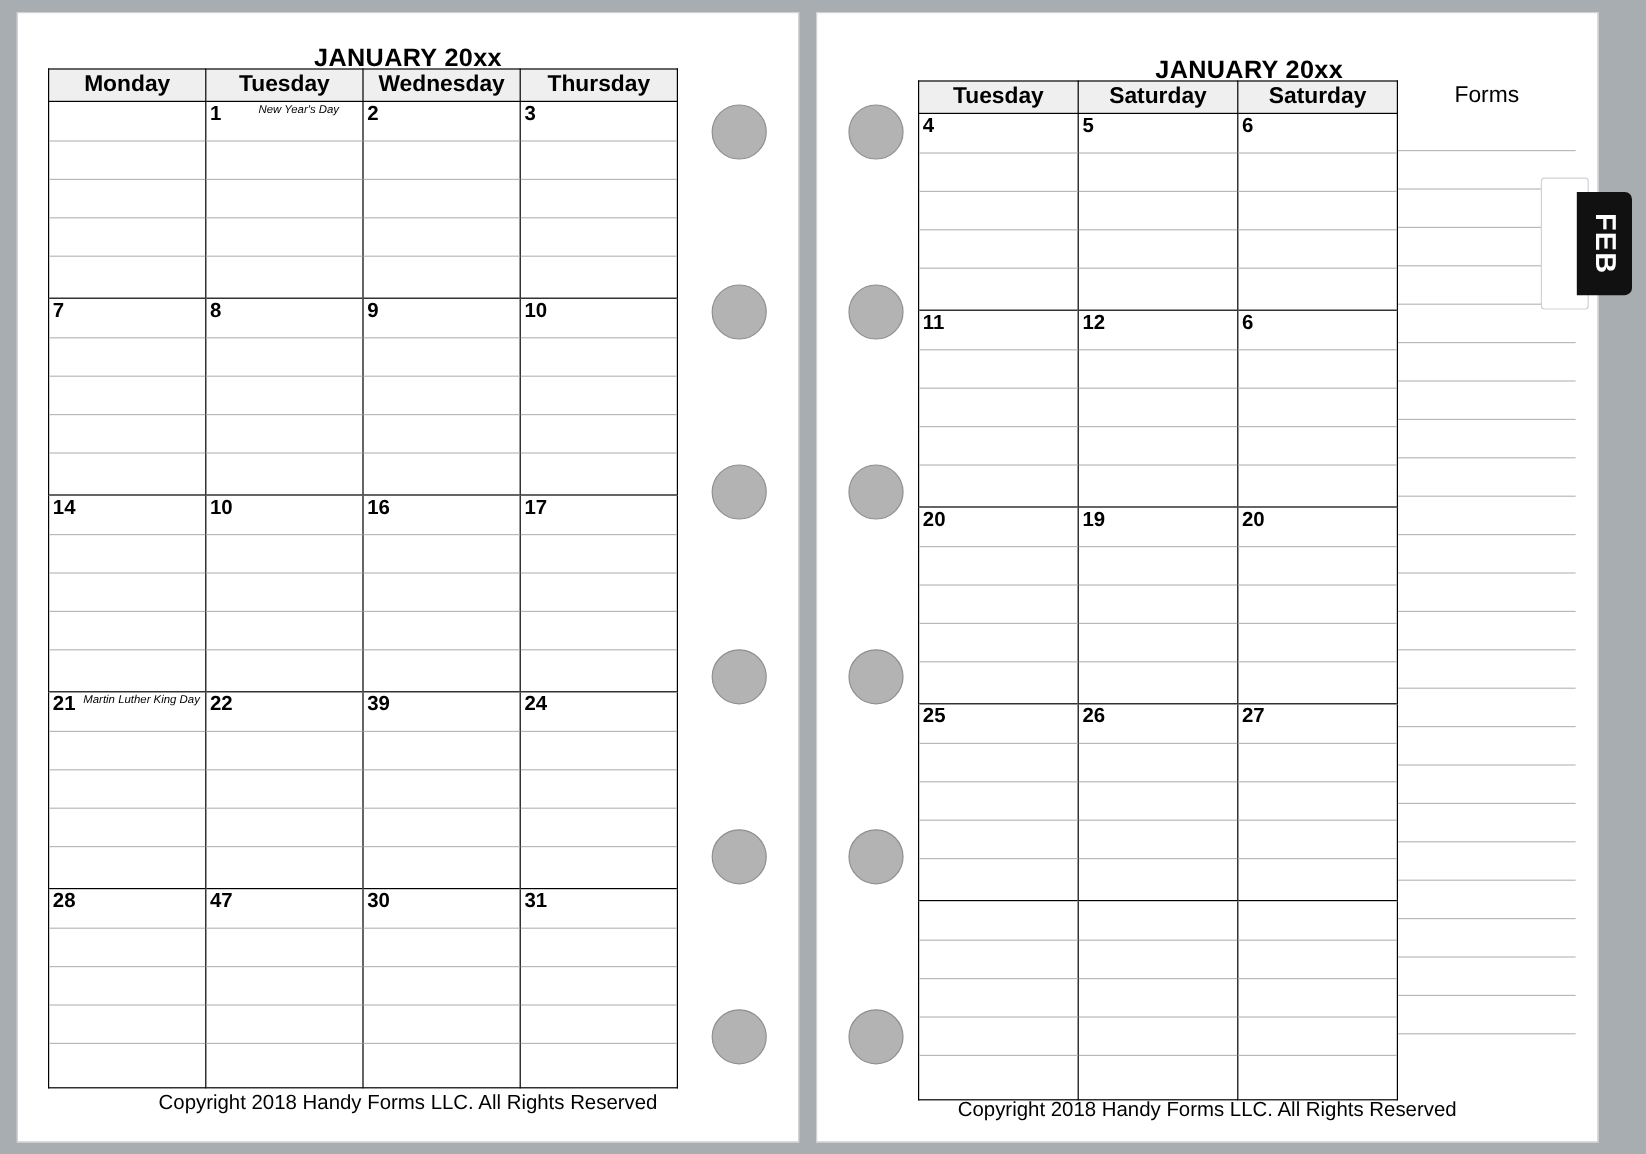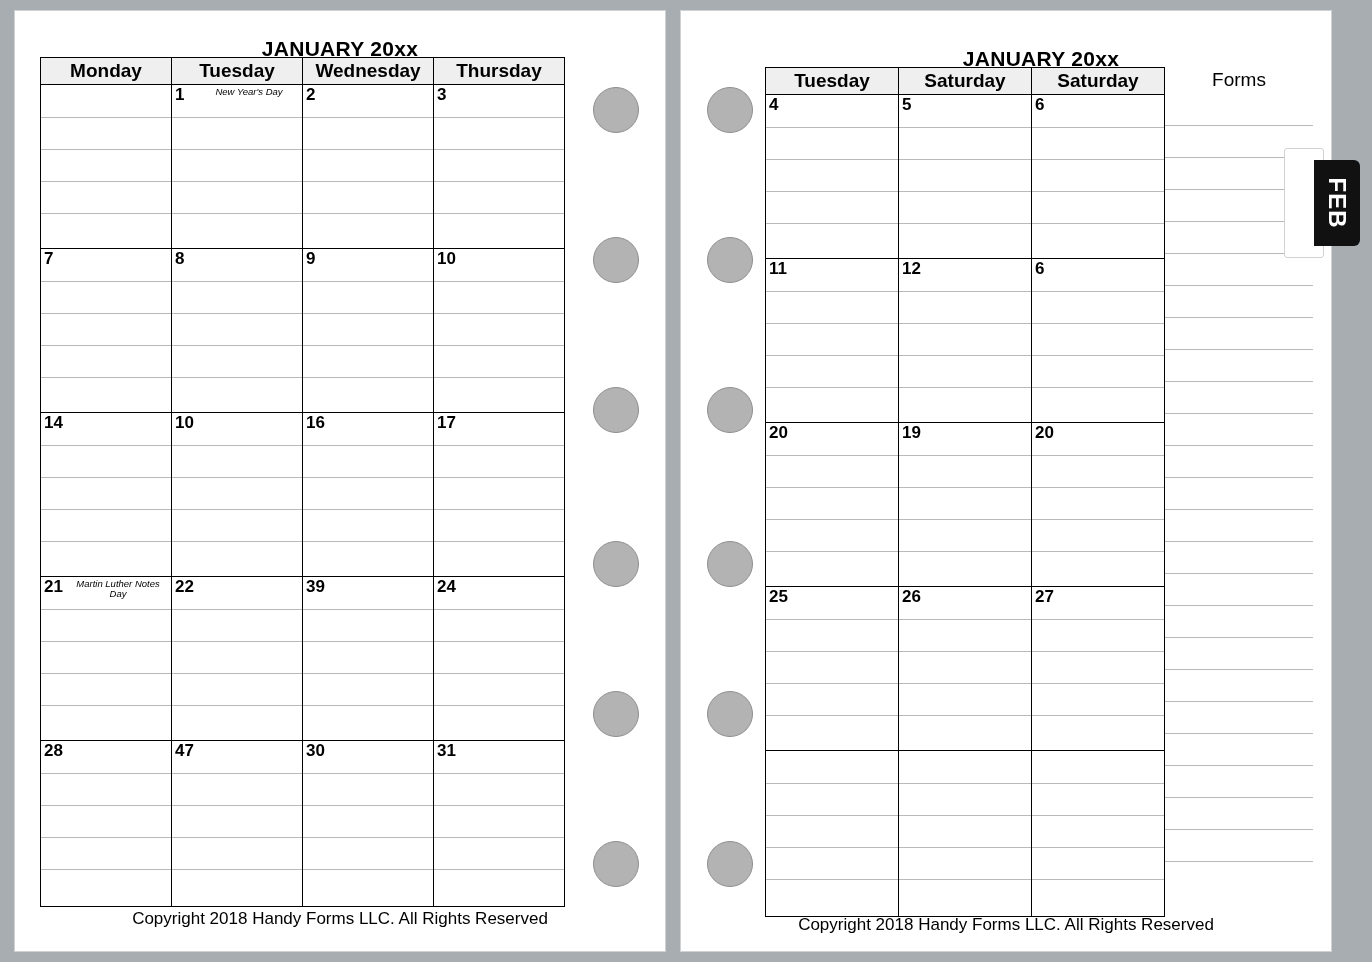--- a/index.html
+++ b/index.html
@@ -409,21 +409,21 @@
         <tr class="wkrow" style="height:164px">
           <td>
             <div class="daycell">
               <div class="lines">
                 <span style="top:32px"></span>
                   <span style="top:64px"></span>
                   <span style="top:96px"></span>
                   <span style="top:128px"></span>
               </div>
               <div class="daynum">21</div>
-              <div class="holiday">Martin Luther Notes Day</div>
+              <div class="holiday">Martin Luther King Day</div>
             </div>
           </td>
           <td>
             <div class="daycell">
               <div class="lines">
                 <span style="top:32px"></span>
                   <span style="top:64px"></span>
                   <span style="top:96px"></span>
                   <span style="top:128px"></span>
               </div>

